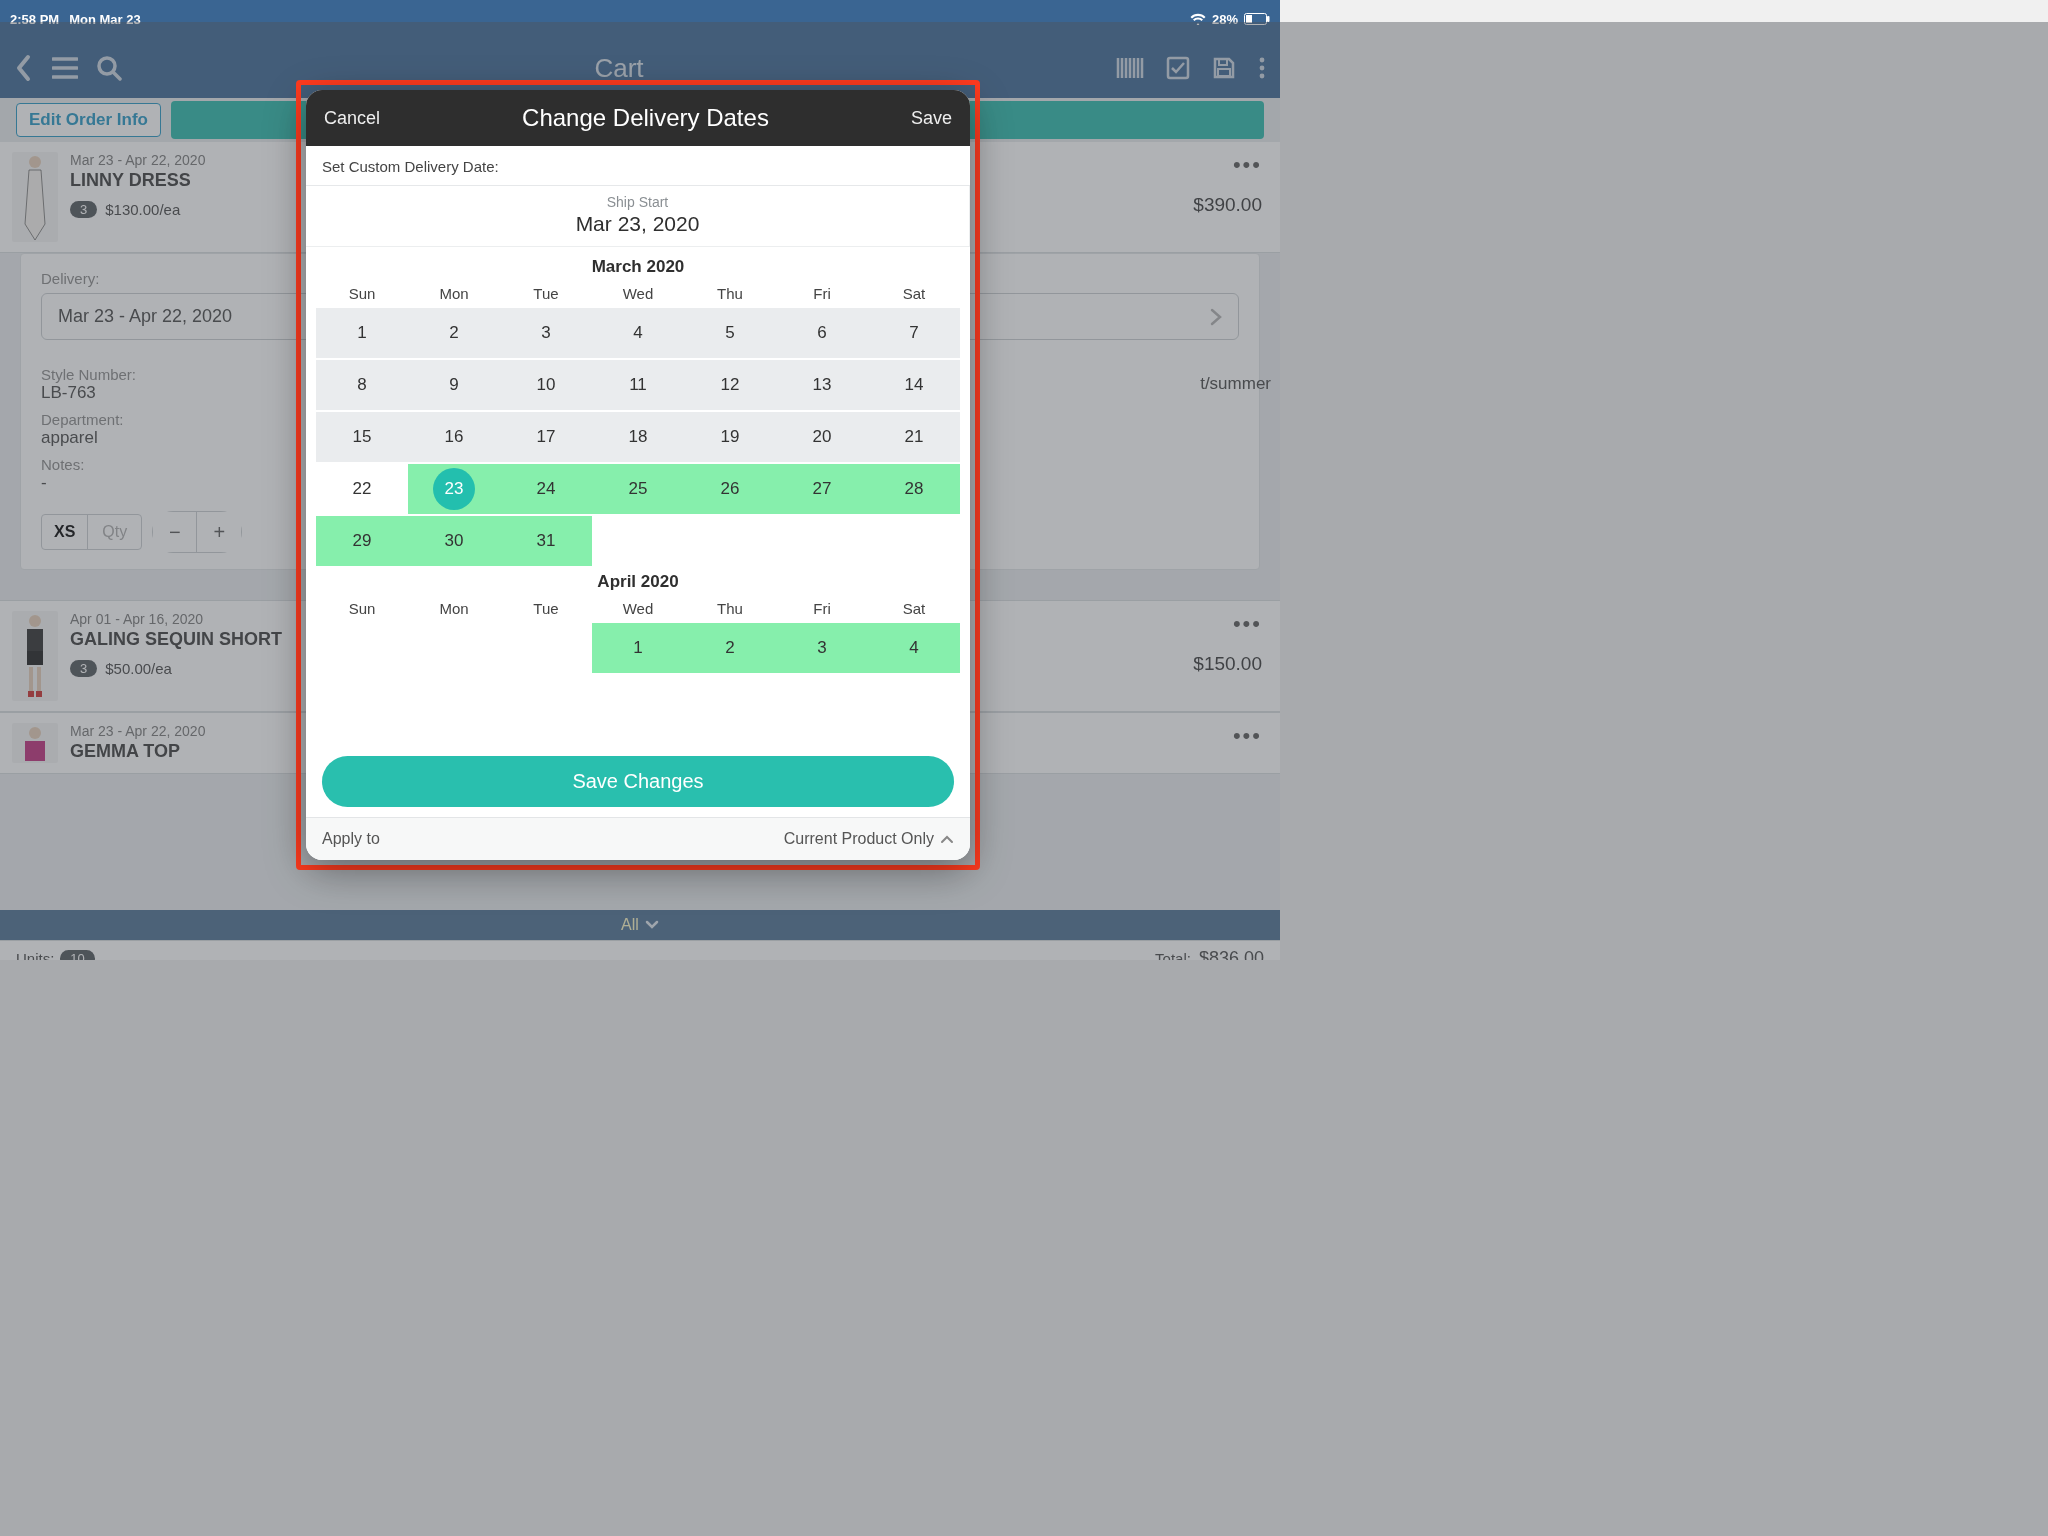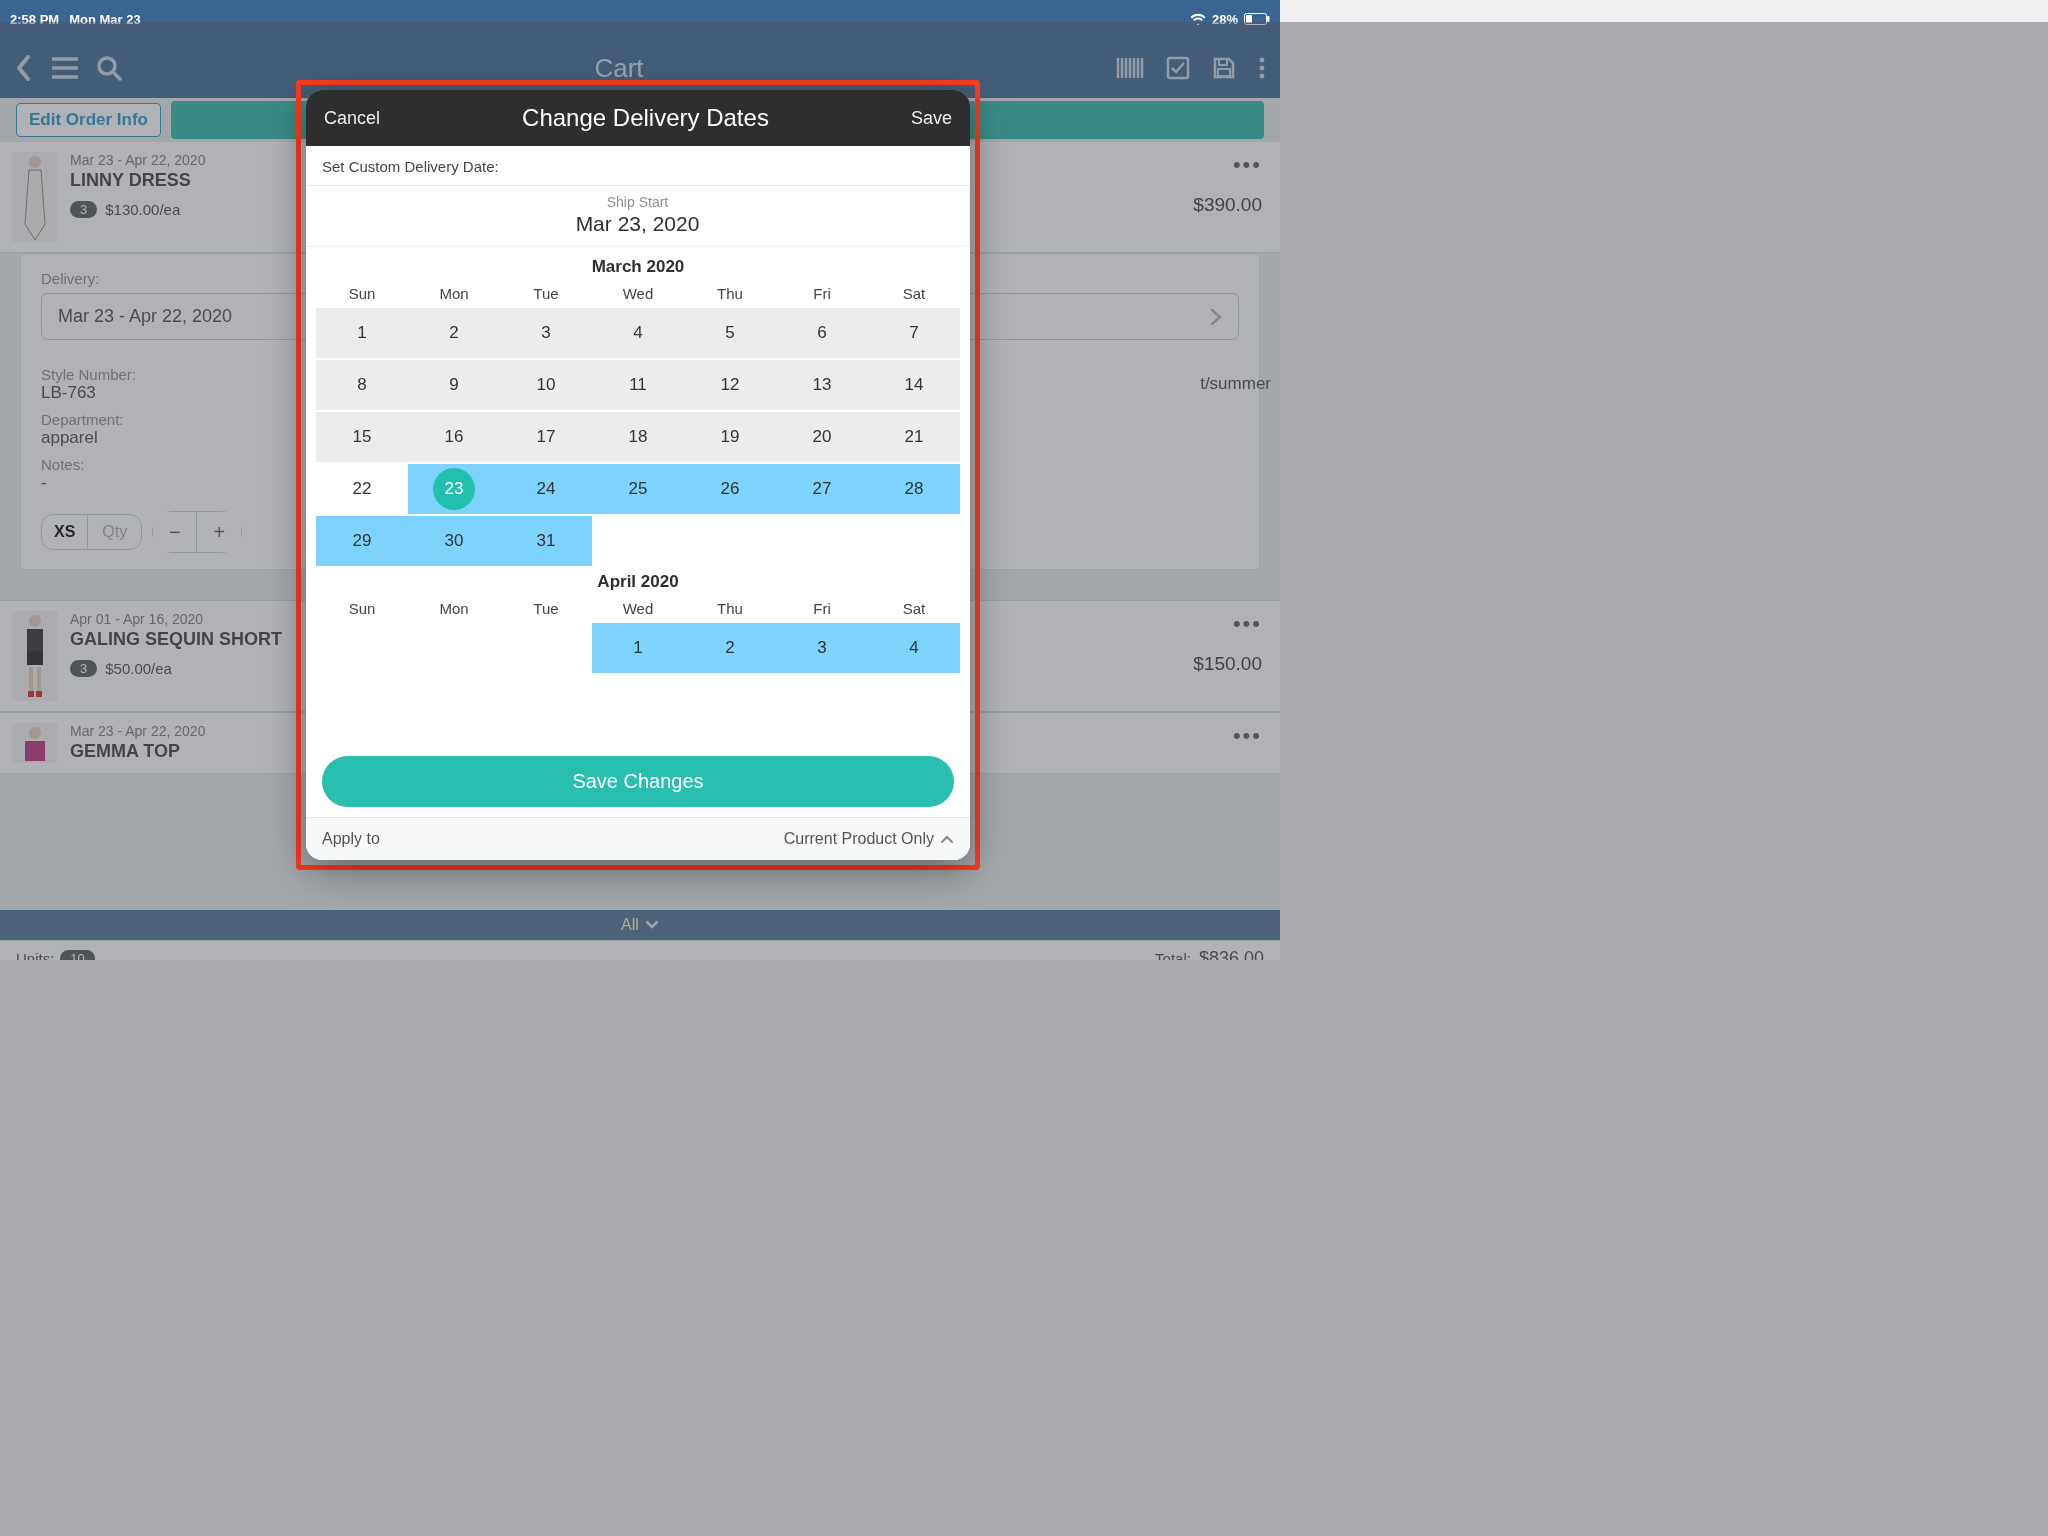--- a/index.html
+++ b/index.html
@@ -39,21 +39,21 @@
   .dots { font-size:22px; letter-spacing:2px; color:#555; }
   .line-total { font-size:19px; color:#333; }
 
   .detail-card { background:#fff; margin:0 20px; border-radius:4px; border:1px solid #e0e3e5; padding:16px 20px; position:relative; }
   .dlabel { color:#888; font-size:15px; }
   .delivery-select { margin-top:6px; border:1px solid #c9cdd0; border-radius:6px; padding:12px 16px; font-size:18px; color:#444; display:flex; align-items:center; justify-content:space-between; margin-bottom:18px; }
   .chev { color:#b0b0b0; }
   .meta-grid .label { color:#888; font-size:15px; margin-top:8px; }
   .meta-grid .val { color:#444; font-size:17px; }
   .size-row { display:flex; align-items:center; gap:10px; margin-top:18px; }
-  .size-chip { border:1px solid #c9cdd0; border-radius:12px; display:flex; align-items:center; overflow:hidden; }
+  .size-chip { border:1px solid #c9cdd0; border-radius:4px; display:flex; align-items:center; overflow:hidden; }
   .size-chip .sz { padding:8px 12px; font-weight:700; border-right:1px solid #c9cdd0; }
   .size-chip .qty { padding:8px 14px; color:#aaa; }
   .stepper { border:1px solid #c9cdd0; border-radius:22px; display:flex; }
   .stepper button { width:44px; height:40px; background:#fff; border:none; font-size:20px; color:#555; }
   .stepper button:first-child{ border-right:1px solid #c9cdd0; }
 
   
   .filter-bar { height:30px; background:#4a6d91; color:#fef9c3; display:flex; align-items:center; justify-content:center; font-size:16px; gap:6px; }
 
   
@@ -75,21 +75,21 @@
   .ship-col { flex:1; text-align:center; padding:8px 0 10px; }
   .ship-col:first-child { border-right:1px solid #eceeef; }
   .ship-lbl { color:#8a8f93; font-size:14px; }
   .ship-val { font-size:21px; color:#2f2f2f; margin-top:2px; }
   .cal-wrap { flex:1; overflow:hidden; padding:4px 10px 8px; }
   .cal-month-title { text-align:center; font-weight:700; font-size:17px; color:#2f2f2f; padding:6px 0 4px; }
   .cal-dow { display:grid; grid-template-columns:repeat(7,1fr); text-align:center; font-size:15px; color:#444; padding:4px 0; }
   .cal-grid { display:grid; grid-template-columns:repeat(7,1fr); }
   .cal-cell { height:52px; display:flex; align-items:center; justify-content:center; font-size:17px; color:#333; border-top:2px solid #fff; position:relative; }
   .cal-cell.dim-row { background:#eaecee; }
-  .cal-cell.range { background:#7dd3fc;justify-content:center; }
+  .cal-cell.range { background:#86efac;justify-content:center; }
   .cal-cell.selected { }
   .cal-cell.selected .daynum { background:#23bfae; color:#fff; width:42px; height:42px; border-radius:50%; display:flex; align-items:center; justify-content:center; }
   .cal-cell .daynum { z-index:2; }
   .cal-cell.empty { background:transparent; }
   .save-changes-btn { margin:6px 16px 10px; background:#29bfae; color:#fff; text-align:center; padding:14px 0; border-radius:28px; font-size:20px; }
   .apply-row { border-top:1px solid #e3e5e7; padding:12px 16px; display:flex; align-items:center; font-size:16px; color:#555; background:#f7f8f8; }
   .apply-val { margin-left:auto; display:flex; align-items:center; gap:6px; color:#555; }
 
   
   .fig { width:40px; }

